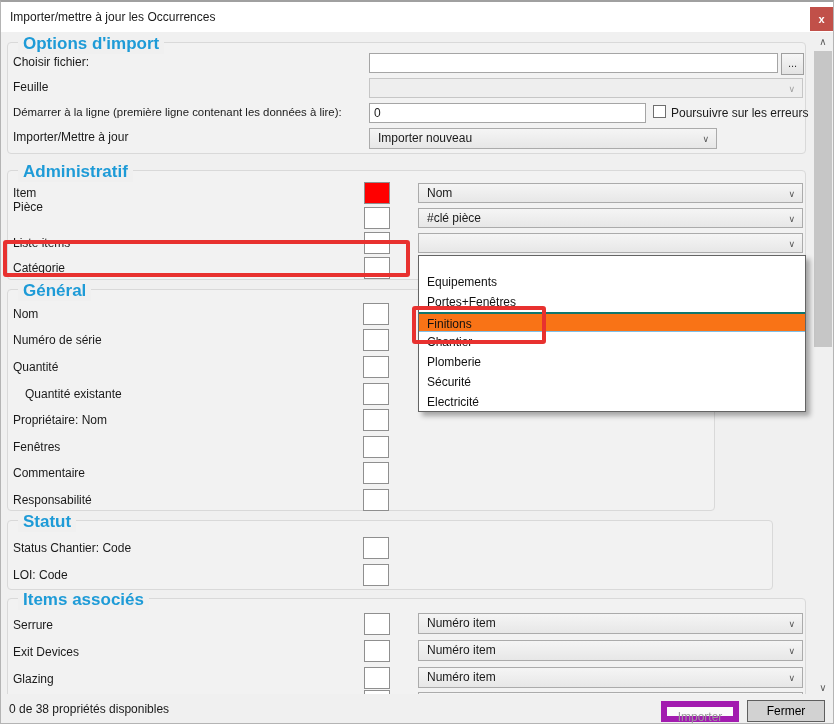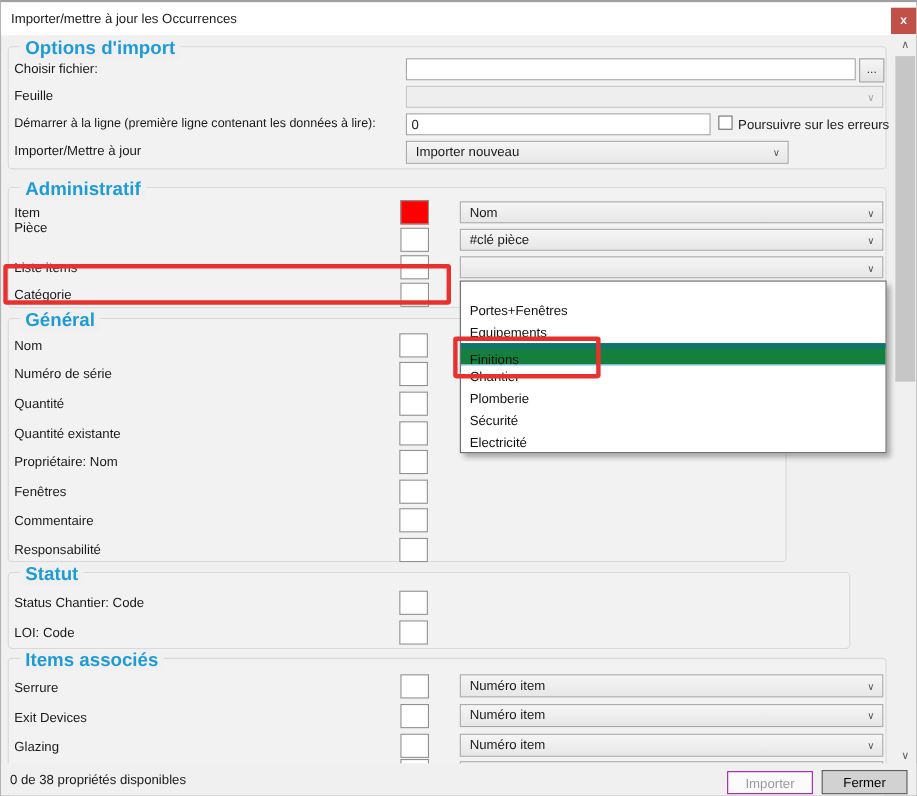--- a/index.html
+++ b/index.html
@@ -31,26 +31,26 @@
   .combo .chev { position:absolute; right:7px; top:0px; font-size:9px; color:#555; line-height:20px; }
   .combo.disabled { background:#eeeeee; border-color:#c6c6c6; }
   .combo.disabled .chev { color:#a0a0a0; }
   .swatch { position:absolute; width:26px; height:22px; background:#ffffff; border:1px solid #8f8f8f; }
   .swatch.red { background:#ff0000; }
   .chkbox { position:absolute; width:13px; height:13px; background:#ffffff; border:1px solid #6e6e6e; }
   #popup { position:absolute; left:417px; top:253px; width:388px; height:157px; background:#ffffff;
            border:1px solid #646464; box-shadow:4px 4px 5px rgba(0,0,0,0.32); z-index:5; }
   .pitem { height:20px; line-height:20px; padding-left:8px; color:#111; }
   .pitem.blank { height:16px; }
-  .pitem.hl { background:#15803d; border-top:5px solid #0f766e; border-bottom:1px solid #7fc0e8; }
+  .pitem.hl { background:#f97316; border-top:2px solid #0f766e; border-bottom:1px solid #7fc0e8; }
   .ann { position:absolute; border:4px solid #e8312f; border-radius:3px; z-index:8; pointer-events:none; }
   #footer { position:absolute; left:0; top:692px; width:834px; height:32px; background:#f0f0f0; z-index:6; }
   #statusline { position:absolute; left:8px; top:8px; font-size:12px; }
   .fbtn { position:absolute; height:22px; width:78px; text-align:center; line-height:20px; font-size:12px; }
-  #btn-importer { left:660px; top:699px; height:21px; background:#fbfbfb; border:1px solid #a21caf; color:#9b9b9b; }
+  #btn-importer { left:660px; top:699px; height:21px; background:#fbfbfb; border:6px solid #a21caf; color:#9b9b9b; }
   #btn-fermer  { left:746px; top:698px; background:#d2d2d2; border:1px solid #5f5f5f; color:#000; }
   #sbar { position:absolute; left:813px; top:31px; width:18px; height:663px; background:#f0f0f0; z-index:2; }
   #sb-up, #sb-dn { position:absolute; left:0; width:18px; height:17px; text-align:center;
                    font-size:10px; color:#5f5f5f; line-height:17px; }
   #sb-up { top:0; } #sb-dn { bottom:0; }
   #sb-thumb { position:absolute; left:0px; top:18px; width:18px; height:296px; background:#c6c6c6; }
 </style>
 </head>
 <body>
 
@@ -107,42 +107,42 @@
   <div class="combo" style="left:417px; top:231px; width:385px;">
     <span></span>
     <span class="chev">∨</span>
   </div>
 
   <div class="lbl" style="left:12px; top:259px;text-align:center;">Catégorie</div>
   <div class="swatch" style="left:363px; top:255px;"></div>
 
   <div id="popup">
     <div class="pitem blank"></div>
+    <div class="pitem">Equipements</div>
     <div class="pitem">Portes+Fenêtres</div>
-    <div class="pitem">Equipements</div>
     <div class="pitem hl">Finitions</div>
     <div class="pitem">Chantier</div>
     <div class="pitem">Plomberie</div>
     <div class="pitem">Sécurité</div>
     <div class="pitem">Electricité</div>
   </div>
 
   <div class="ann" style="left:2px; top:238px; width:407px; height:37px;"></div>
   <div class="ann" style="left:411px; top:304px; width:134px; height:38px;"></div>
 
   <div class="group" style="left:6px; top:287px; width:708px; height:222px;">
     <span class="legend">Général</span>
   </div>
   <div class="lbl" style="left:12px; top:305px;">Nom</div>
   <div class="swatch" style="left:362px; top:301px;"></div>
   <div class="lbl" style="left:12px; top:331px;">Numéro de série</div>
   <div class="swatch" style="left:362px; top:327px;"></div>
   <div class="lbl" style="left:12px; top:358px;">Quantité</div>
   <div class="swatch" style="left:362px; top:354px;"></div>
-  <div class="lbl" style="left:12px; top:385px;">Quantité existante</div>
+  <div class="lbl" style="left:24px; top:385px;">Quantité existante</div>
   <div class="swatch" style="left:362px; top:381px;"></div>
   <div class="lbl" style="left:12px; top:411px;">Propriétaire: Nom</div>
   <div class="swatch" style="left:362px; top:407px;"></div>
   <div class="lbl" style="left:12px; top:438px;">Fenêtres</div>
   <div class="swatch" style="left:362px; top:434px;"></div>
   <div class="lbl" style="left:12px; top:464px;">Commentaire</div>
   <div class="swatch" style="left:362px; top:460px;"></div>
   <div class="lbl" style="left:12px; top:491px;">Responsabilité</div>
   <div class="swatch" style="left:362px; top:487px;"></div>
 

